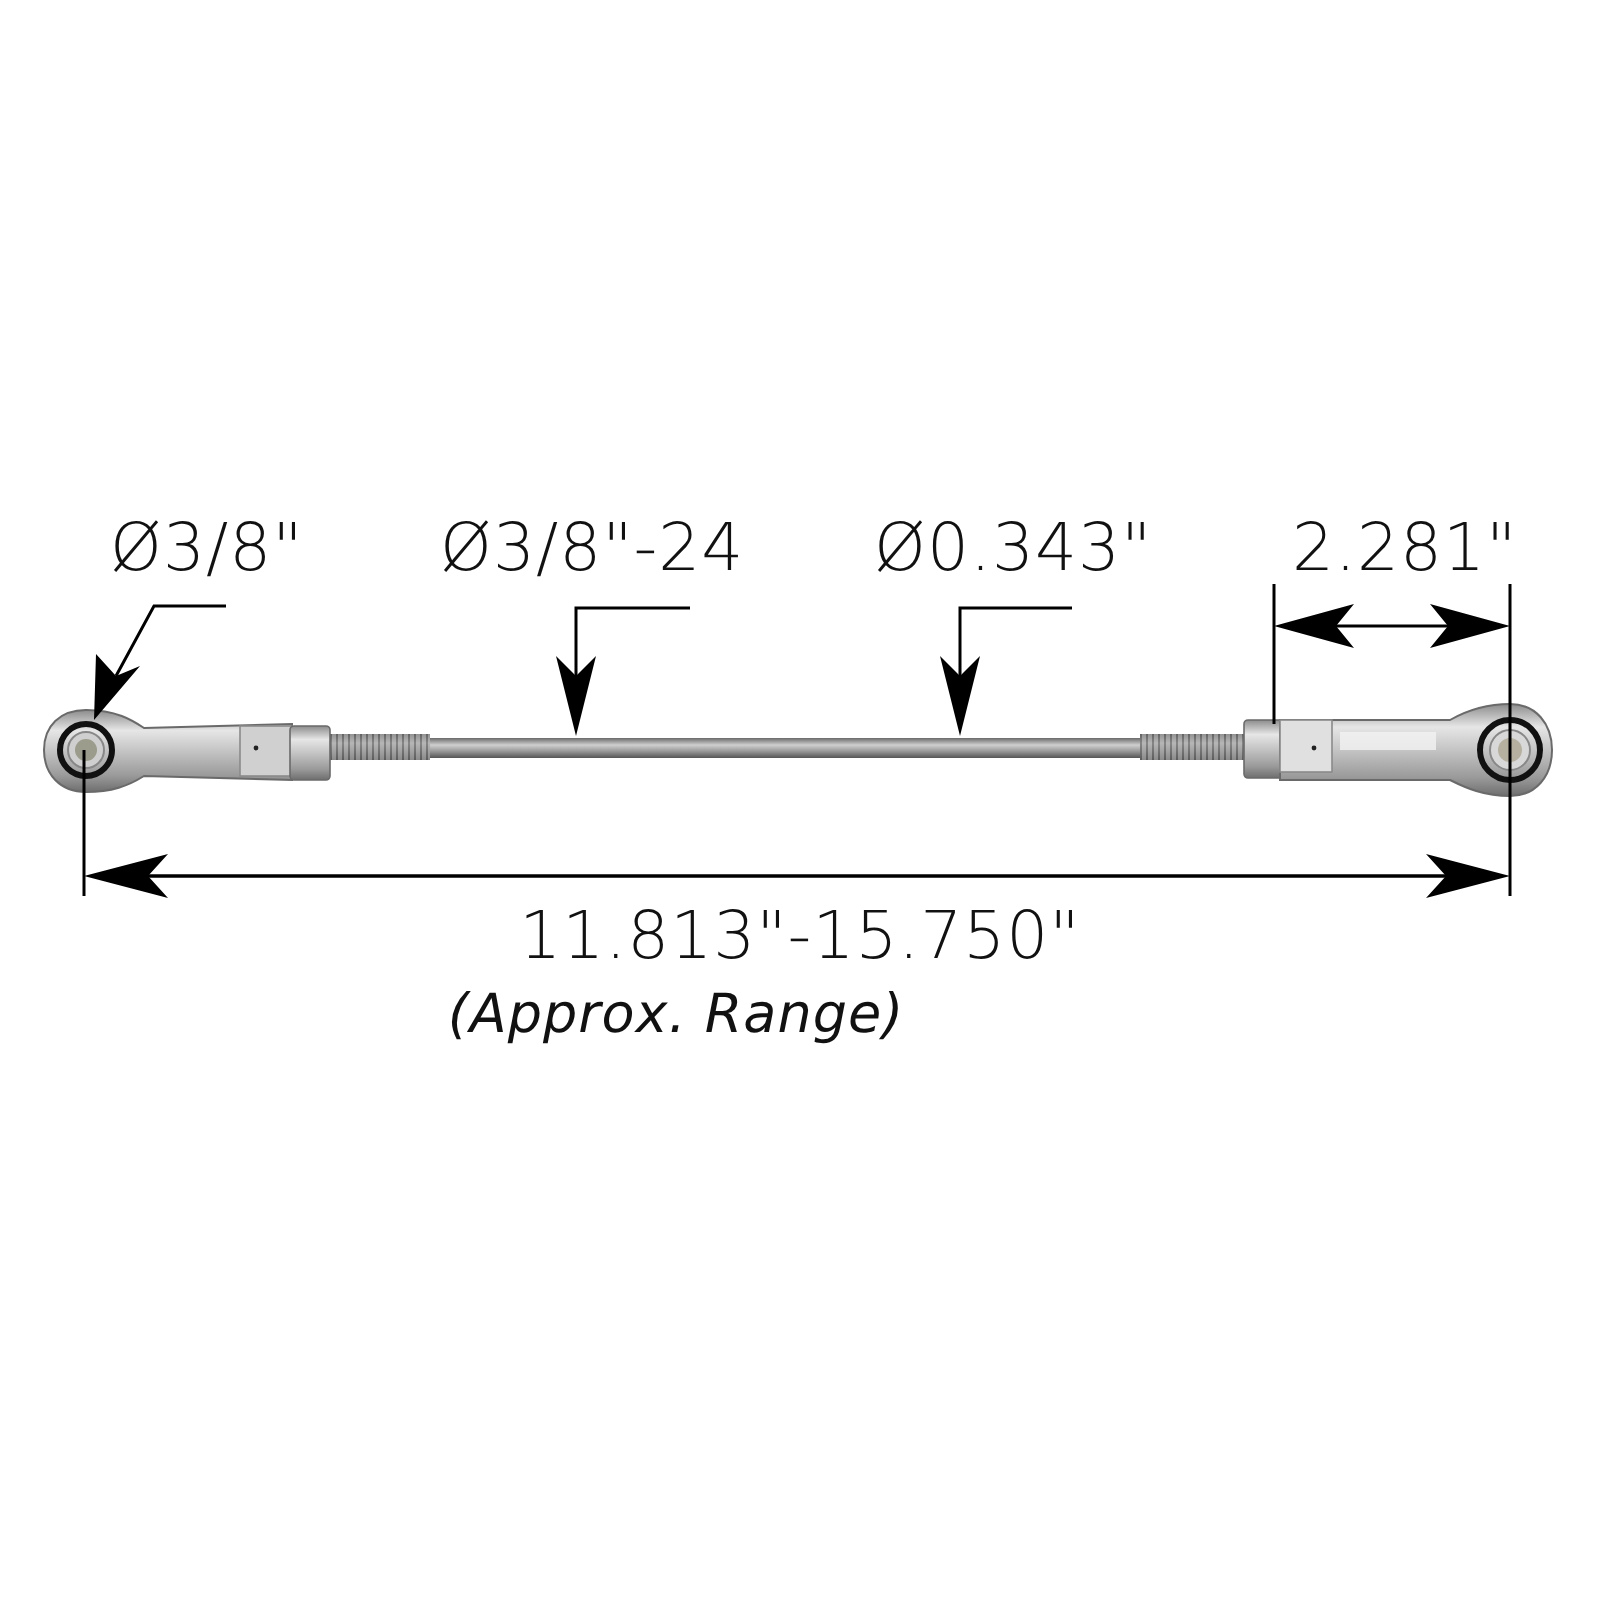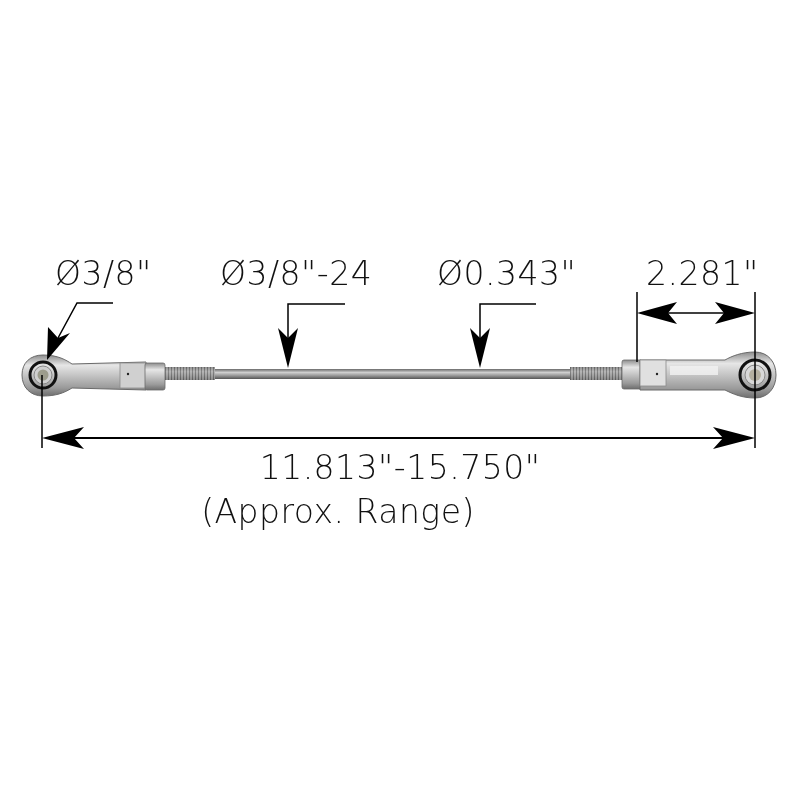--- a/index.html
+++ b/index.html
@@ -1,21 +1,21 @@
 <!DOCTYPE html>
 <html><head>
 <meta charset="utf-8">
 <style>
   html, body { margin: 0; padding: 0; background: #ffffff; }
   body { width: 800px; height: 800px; position: relative; overflow: hidden; font-family: "DejaVu Sans", sans-serif; }
   .canvas { position: absolute; left: 0; top: 0; width: 800px; height: 800px; }
   .lbl { position: absolute; color: #111; font-family: "DejaVu Sans", sans-serif; font-weight: 300; white-space: nowrap; letter-spacing: 0.5px; }
   .dim-top { font-size: 33px; top: 254px; }
   .overall { font-size: 33px; top: 448px; left: 0; width: 800px; text-align: center; }
-  .note { font-size: 33px; top: 492px; left: 0; width: 676px; text-align: center; }
+  .note { font-size: 27px; font-style: italic; top: 492px; left: 0; width: 676px; text-align: center; }
 </style>
 </head>
 <body>
 
 <div class="canvas">
   <svg width="800" height="800" viewBox="0 0 800 800">
     <defs>
       <linearGradient id="metal" x1="0" y1="0" x2="0" y2="1">
         <stop offset="0" stop-color="#8c8c8c"></stop>
         <stop offset="0.25" stop-color="#e6e6e6"></stop>

